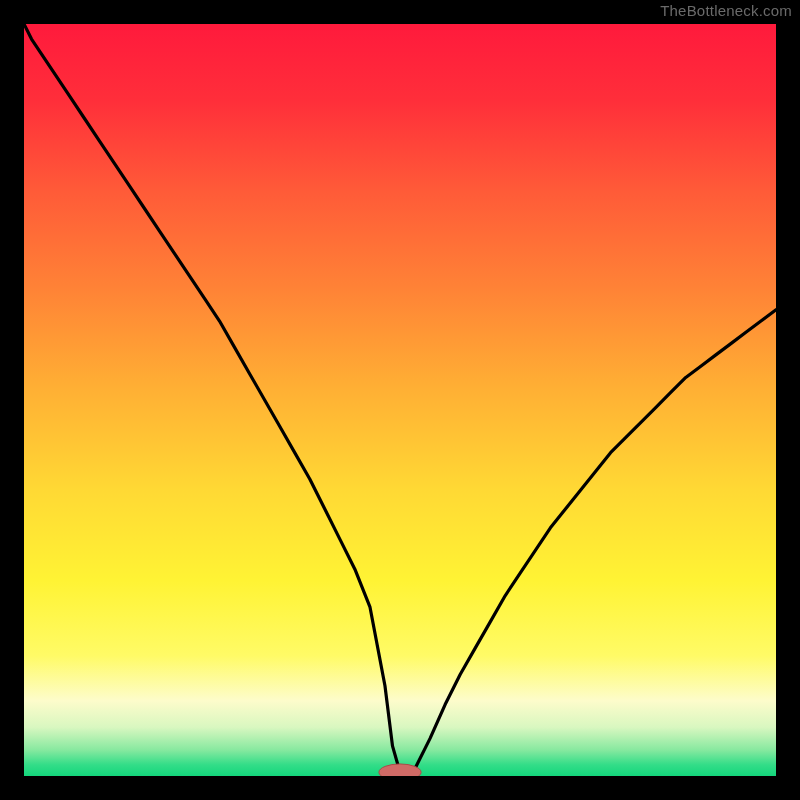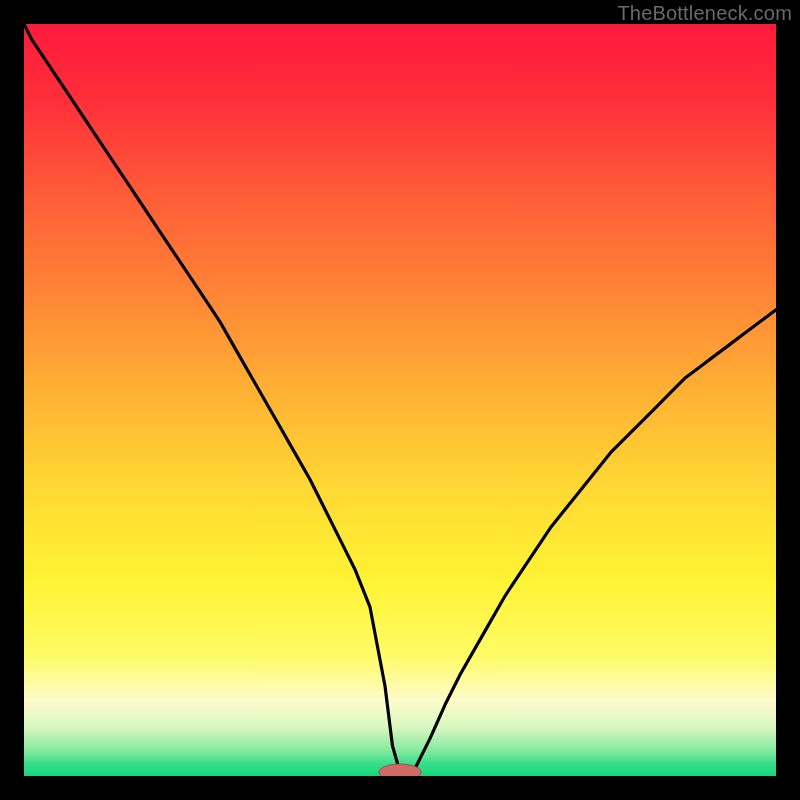--- a/index.html
+++ b/index.html
@@ -22,21 +22,21 @@
     left: 24px;
     top: 24px;
     width: 752px;
     height: 752px;
   }
   .watermark {
     position: absolute;
     top: 2px;
     right: 8px;
     color: #6a6a6a;
-    font-size: 20px;
+    font-size: 15px;
     font-weight: 500;
     letter-spacing: 0.2px;
     user-select: none;
   }
   svg {
     display: block;
   }
 </style>
 </head>
 <body>

